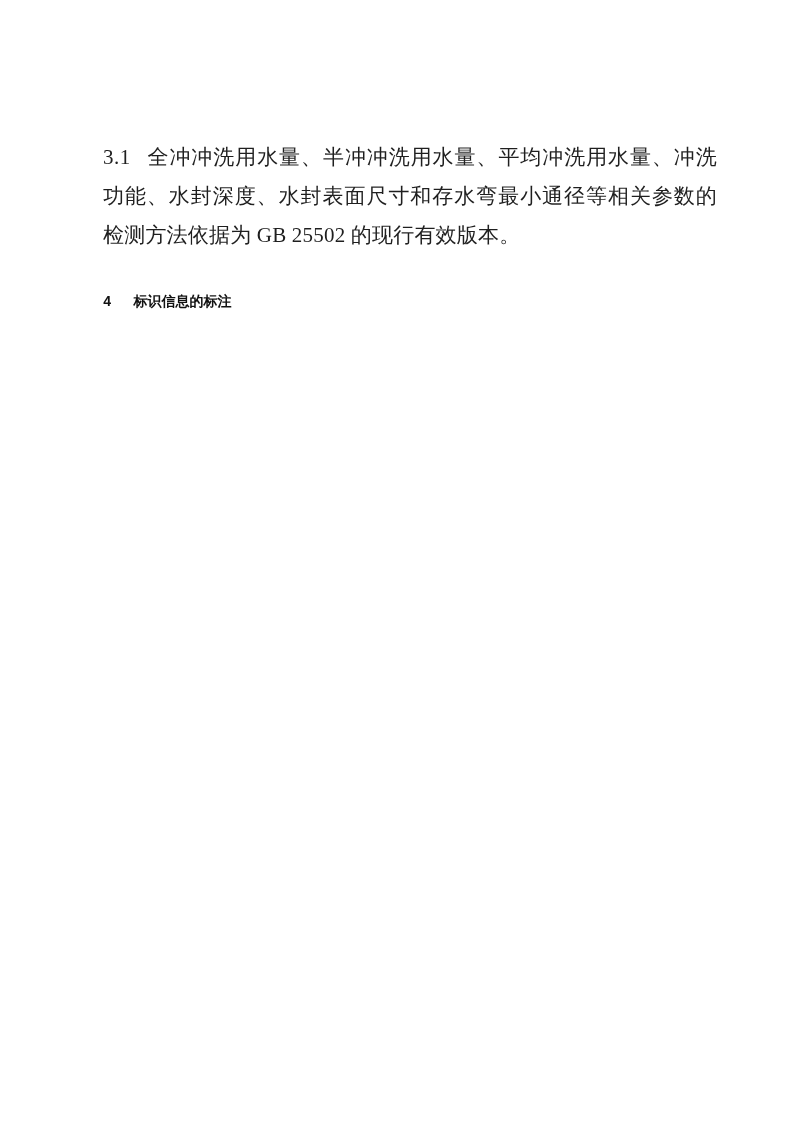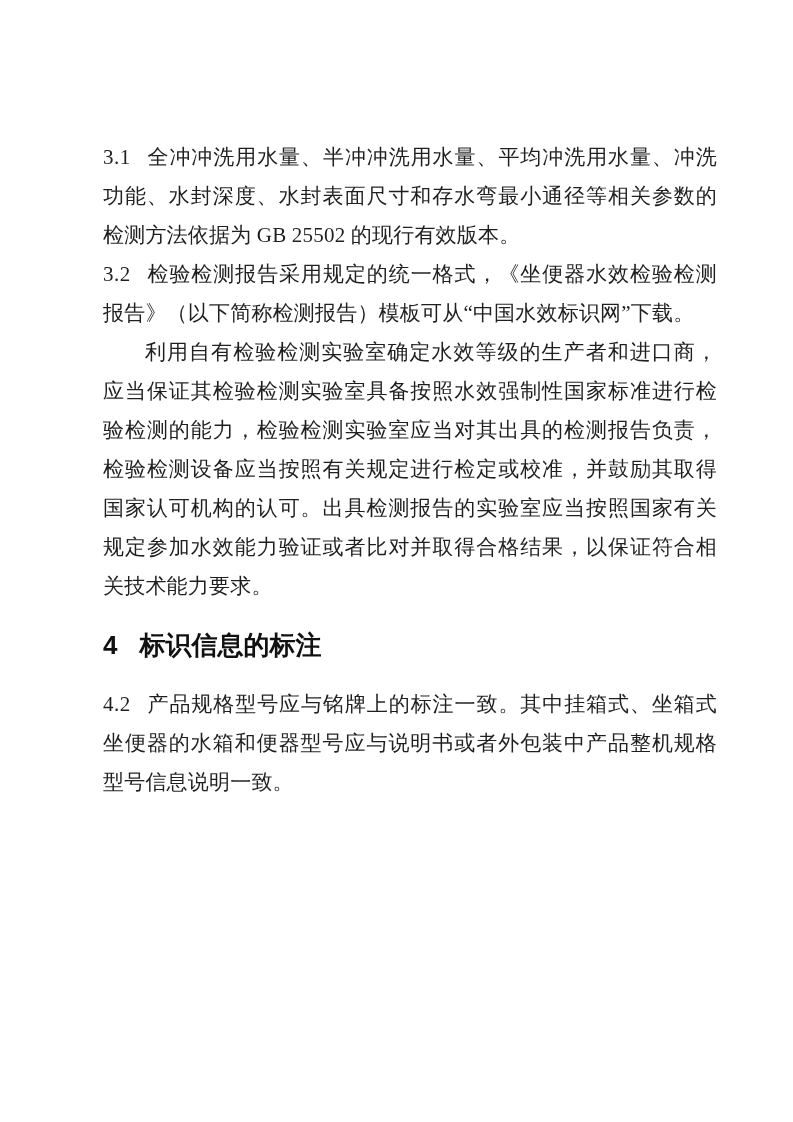--- a/index.html
+++ b/index.html
@@ -39,46 +39,43 @@
     display: inline-block;
     margin-right: 16px;
     letter-spacing: 0.5px;
   }
 
   .body-para.indent2 {
     text-indent: 2em;
   }
 
   .section-heading {
-    margin: 20px 0 20px 0;
-    font-family: Liberation Sans, sans-serif;
+    margin: 28px 0 20px 0;
+    font-family: Liberation Mono, monospace;
     font-weight: 700;
-    font-size: 26px;
+    font-size: 14px;
     line-height: 39px;
     color: #111111;
     text-align: left;
   }
 
   .section-heading .hnum {
     display: inline-block;
     margin-right: 22px;
   }
 </style>
 </head>
 <body>
 
 <div class="page">
   <div class="content">
 
     <p class="clause"><span class="num">3.1</span><span class="txt">全冲冲洗用水量、半冲冲洗用水量、平均冲洗用水量、冲洗功能、水封深度、水封表面尺寸和存水弯最小通径等相关参数的检测方法依据为 GB 25502 的现行有效版本。</span></p>
 
-    <p class="clause"><span class="num">3.2</span><span class="txt">检验检测报告采用规定的统一格式，《坐便器水效检验检测报告》（以下简称检测报告）模板可从“中国水效标识网”下载。</span></p>
 
 
-    <p class="body-para indent2">利用自有检验检测实验室确定水效等级的生产者和进口商，应当保证其检验检测实验室具备按照水效强制性国家标准进行检验检测的能力，检验检测实验室应当对其出具的检测报告负责，检验检测设备应当按照有关规定进行检定或校准，并鼓励其取得国家认可机构的认可。出具检测报告的实验室应当按照国家有关规定参加水效能力验证或者比对并取得合格结果，以保证符合相关技术能力要求。</p>
 
     <h2 class="section-heading"><span class="hnum">4</span><span class="htxt">标识信息的标注</span></h2>
 
 
-    <p class="clause"><span class="num">4.2</span><span class="txt">产品规格型号应与铭牌上的标注一致。其中挂箱式、坐箱式坐便器的水箱和便器型号应与说明书或者外包装中产品整机规格型号信息说明一致。</span></p>
 
   </div>
 </div>
 
 </body></html>

